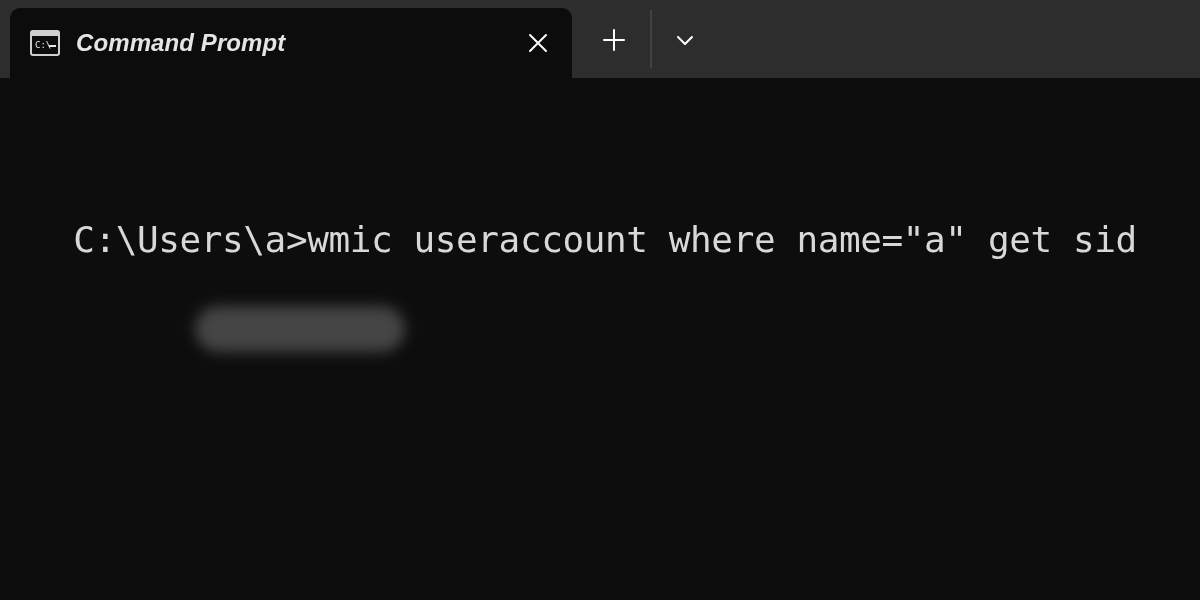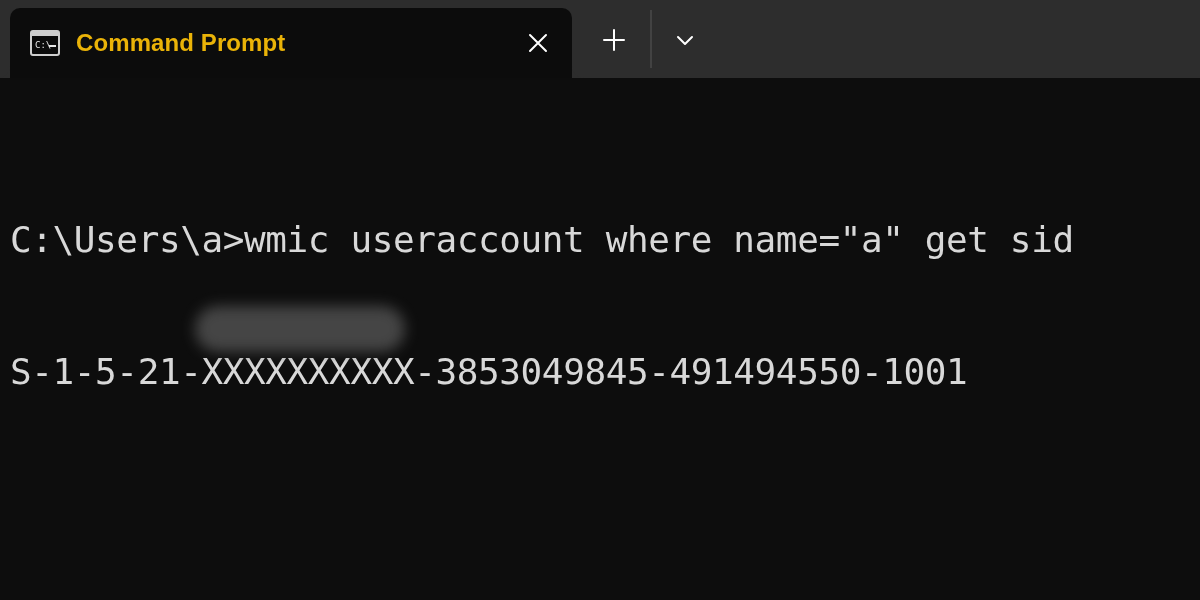--- a/index.html
+++ b/index.html
@@ -54,26 +54,27 @@
   .tab-notch.right { right: -12px; border-bottom-left-radius: 12px; }
 
   .tab-icon {
     width: 30px;
     height: 26px;
     flex: 0 0 auto;
     margin-right: 16px;
     display: block;
   }
   .tab-title {
-    color: #eab308;
+    color: #e5e5e5;
     font-size: 24px;
     font-weight: bold;
     letter-spacing: 0.1px;
     white-space: nowrap;
     flex: 1 1 auto;
+    font-style: italic;
   }
   .tab-close {
     width: 44px;
     height: 44px;
     margin-right: 12px;
     flex: 0 0 auto;
     display: flex;
     align-items: center;
     justify-content: center;
     border-radius: 5px;
@@ -117,21 +118,21 @@
     left: 10px;
     top: 52px;
     right: 0;
     font-family: "DejaVu Sans Mono", "Liberation Mono", monospace;
     font-size: 36px;
     line-height: 44px;
     color: #d8d8d8;
     white-space: pre;
     letter-spacing: -0.4px;
   }
-  .line { height: 44px; }
+  .line { height: 44px; text-align: center; }
 
   
   .redaction {
     position: absolute;
     left: 195px;
     top: 228px;
     width: 210px;
     height: 46px;
     border-radius: 26px;
     background: #4a4a4a;
@@ -178,21 +179,20 @@
     <div class="tb-btn tb-dropdown">
       <svg width="24" height="24" viewBox="0 0 24 24">
         <path d="M5 9 L12 16 L19 9" fill="none" stroke="#ffffff" stroke-width="2" stroke-linecap="round" stroke-linejoin="round"></path>
       </svg>
     </div>
   </div>
 
   <div class="terminal">
     <div class="screen">
       <div class="line">C:\Users\a&gt;wmic useraccount where name="a" get sid</div>
-      <div class="line"><span>S-1-5-21-</span><span>XXXXXXXXXX</span><span>-3853049845-491494550-1001</span></div>
       
       
       
     </div>
 
     <div class="redaction"></div>
   </div>
 
 </div>
 

